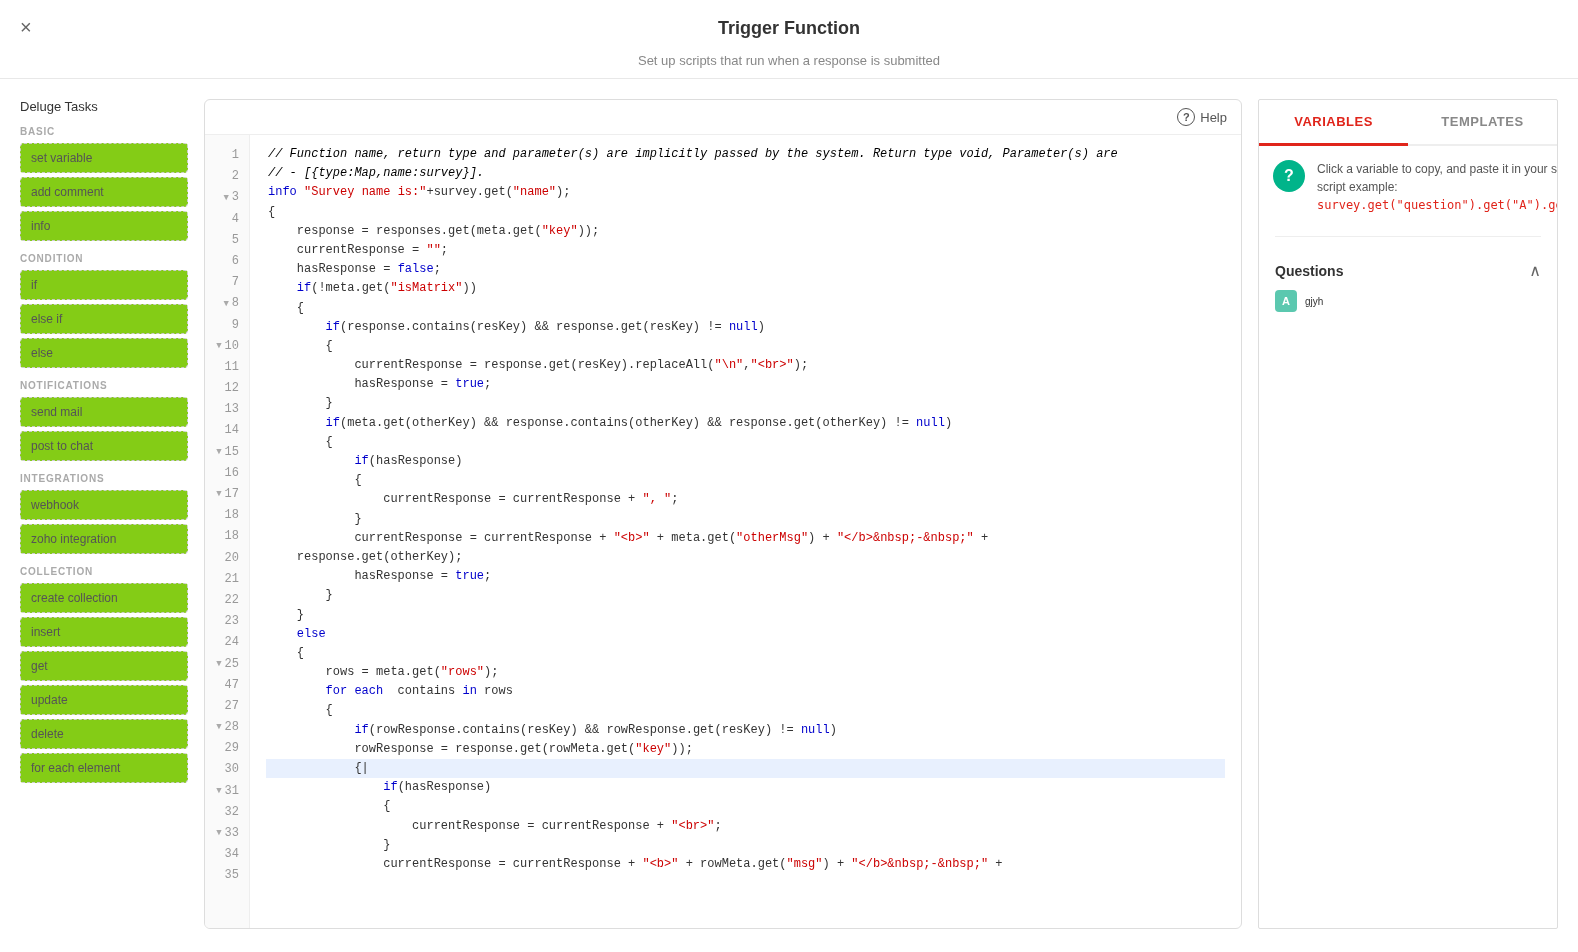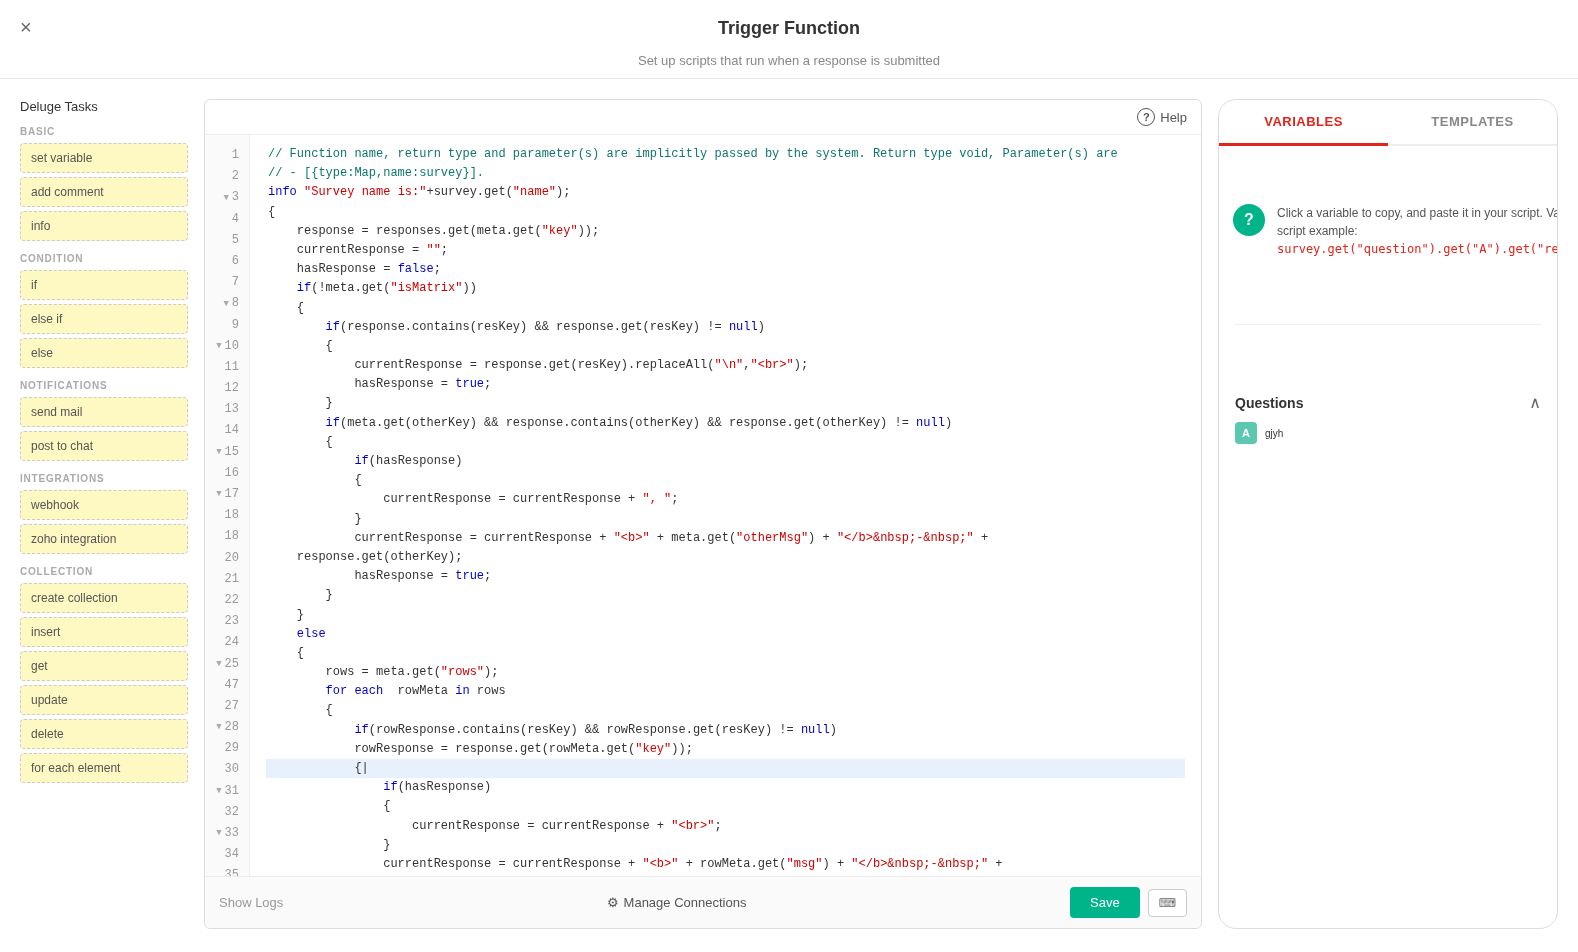--- a/index.html
+++ b/index.html
@@ -11,49 +11,49 @@
     .modal-header h1 { font-size: 18px; font-weight: 600; color: #333; }
     .modal-header p { font-size: 13px; color: #888; margin-top: 14px; }
     .close-btn { position: absolute; top: 16px; left: 20px; background: none; border: none; cursor: pointer; font-size: 20px; color: #666; }
 
     .main-content { display: flex; height: 870px; padding: 20px; gap: 16px; }
 
     
     .sidebar { width: 168px; flex-shrink: 0; }
     .sidebar-title { font-size: 13px; font-weight: 400; color: #333; margin-bottom: 8px; }
     .section-label { font-size: 10px; font-weight: 700; color: #aaa; letter-spacing: 0.8px; margin: 12px 0 6px; text-transform: uppercase; }
-    .task-btn { display: block; width: 100%; text-align: left; padding: 7px 10px; margin-bottom: 4px; border: 1px dashed #ccc; border-radius: 4px; background: #fef9c3; font-size: 12px; color: #555; cursor: pointer; }
+    .task-btn { display: block; width: 100%; text-align: left; padding: 7px 10px; margin-bottom: 4px; border: 1px dashed #ccc; border-radius: 4px; background: #84cc16; font-size: 12px; color: #555; cursor: pointer; }
 
     
     .editor-area { flex: 1; border: 1px solid #ddd; border-radius: 6px; display: flex; flex-direction: column; overflow: hidden; background: #fff; }
     .editor-topbar { display: flex; justify-content: flex-end; align-items: center; padding: 8px 14px; border-bottom: 1px solid #eee; }
     .help-btn { display: flex; align-items: center; gap: 5px; background: none; border: none; cursor: pointer; font-size: 13px; color: #555; }
     .help-circle { width: 18px; height: 18px; border-radius: 50%; border: 1.5px solid #555; display: flex; align-items: center; justify-content: center; font-size: 11px; font-weight: 700; color: #555; }
 
     .code-editor { flex: 1; overflow-y: auto; display: flex; font-family: 'Courier New', monospace; font-size: 12px; }
     .line-numbers { width: 45px; padding: 10px 0; background: #fafafa; border-right: 1px solid #eee; text-align: right; }
     .line-num { padding: 1px 10px 1px 0; color: #999; font-size: 12px; line-height: 1.6; cursor: pointer; user-select: none; display: flex; align-items: center; justify-content: flex-end; gap: 3px; }
     .fold-arrow { font-size: 9px; color: #aaa; }
     .code-content { flex: 1; padding: 10px 16px; overflow-x: auto; }
     .code-line { line-height: 1.6; white-space: pre; min-height: 19px; padding: 0 2px; }
     .code-line.highlighted { background: #e8f0fe; }
     .kw-blue { color: #0000cc; }
     .kw-red { color: #cc0000; }
     .kw-black { color: #333; }
-    .kw-comment { color: #0f766e; }
+    .kw-comment { color: #000000; font-style: italic; }
 
     .editor-footer { display: flex; align-items: center; justify-content: space-between; padding: 10px 14px; border-top: 1px solid #eee; background: #fafafa; }
     .show-logs-btn { background: none; border: none; font-size: 13px; color: #999; cursor: pointer; }
     .manage-connections-btn { display: flex; align-items: center; gap: 5px; background: none; border: none; font-size: 13px; color: #555; cursor: pointer; }
     .save-btn { background: #00b48a; color: #fff; border: none; border-radius: 4px; padding: 8px 20px; font-size: 13px; cursor: pointer; font-weight: 500; }
     .keyboard-btn { background: #fff; border: 1px solid #ccc; border-radius: 4px; padding: 6px 10px; cursor: pointer; font-size: 12px; color: #666; }
     .footer-right { display: flex; align-items: center; gap: 8px; }
 
     
-    .right-panel { width: 340px; flex-shrink: 0; border: 1px solid #ddd; border-radius: 18px; background: #fff; display: flex; flex-direction: column; overflow: hidden; gap: 44px; }
+    .right-panel { width: 300px; flex-shrink: 0; border: 1px solid #ddd; border-radius: 2px; background: #fff; display: flex; flex-direction: column; overflow: hidden; }
     .panel-tabs { display: flex; border-bottom: 2px solid #eee; }
     .panel-tab { flex: 1; text-align: center; padding: 14px 0; font-size: 13px; font-weight: 700; letter-spacing: 0.5px; cursor: pointer; color: #888; }
     .panel-tab.active { color: #e0251b; border-bottom: 3px solid #e0251b; margin-bottom: -2px; }
     .hint-box { display: flex; align-items: flex-start; gap: 12px; padding: 14px; }
     .hint-icon { width: 32px; height: 32px; border-radius: 50%; background: #00b48a; display: flex; align-items: center; justify-content: center; color: #fff; font-weight: 700; font-size: 16px; flex-shrink: 0; }
     .hint-text { font-size: 12px; color: #555; line-height: 1.5; }
     .hint-text code { color: #e0251b; font-family: monospace; }
     .section-divider { border: none; border-top: 1px solid #eee; margin: 8px 16px; }
 
     .questions-section { padding: 16px; }
@@ -254,46 +254,33 @@
           <div class="code-line"><span class="kw-black">                currentResponse = currentResponse + </span><span class="kw-red">", "</span><span class="kw-black">;</span></div>
           <div class="code-line"><span class="kw-black">            }</span></div>
           <div class="code-line"><span class="kw-black">            currentResponse = currentResponse + </span><span class="kw-red">"&lt;b&gt;"</span><span class="kw-black"> + meta.get(</span><span class="kw-red">"otherMsg"</span><span class="kw-black">) + </span><span class="kw-red">"&lt;/b&gt;&amp;nbsp;-&amp;nbsp;"</span><span class="kw-black"> +</span></div>
           <div class="code-line"><span class="kw-black">    response.get(otherKey);</span></div>
           <div class="code-line"><span class="kw-black">            hasResponse = </span><span class="kw-blue">true</span><span class="kw-black">;</span></div>
           <div class="code-line"><span class="kw-black">        }</span></div>
           <div class="code-line"><span class="kw-black">    }</span></div>
           <div class="code-line"><span class="kw-blue">    else</span></div>
           <div class="code-line"><span class="kw-black">    {</span></div>
           <div class="code-line"><span class="kw-black">        rows = meta.get(</span><span class="kw-red">"rows"</span><span class="kw-black">);</span></div>
-          <div class="code-line"><span class="kw-blue">        for each </span><span class="kw-black"> rowMeta </span><span class="kw-blue">in</span><span class="kw-black"> rows</span></div>
+          <div class="code-line"><span class="kw-blue">        for each </span><span class="kw-black"> contains </span><span class="kw-blue">in</span><span class="kw-black"> rows</span></div>
           <div class="code-line"><span class="kw-black">        {</span></div>
           <div class="code-line"><span class="kw-black">            </span><span class="kw-blue">if</span><span class="kw-black">(rowResponse.contains(resKey) &amp;&amp; rowResponse.get(resKey) != </span><span class="kw-blue">null</span><span class="kw-black">)</span></div>
           <div class="code-line"><span class="kw-black">            rowResponse = response.get(rowMeta.get(</span><span class="kw-red">"key"</span><span class="kw-black">));</span></div>
           <div class="code-line highlighted"><span class="kw-black">            {|</span></div>
           <div class="code-line"><span class="kw-black">                </span><span class="kw-blue">if</span><span class="kw-black">(hasResponse)</span></div>
           <div class="code-line"><span class="kw-black">                {</span></div>
           <div class="code-line"><span class="kw-black">                    currentResponse = currentResponse + </span><span class="kw-red">"&lt;br&gt;"</span><span class="kw-black">;</span></div>
           <div class="code-line"><span class="kw-black">                }</span></div>
           <div class="code-line"><span class="kw-black">                currentResponse = currentResponse + </span><span class="kw-red">"&lt;b&gt;"</span><span class="kw-black"> + rowMeta.get(</span><span class="kw-red">"msg"</span><span class="kw-black">) + </span><span class="kw-red">"&lt;/b&gt;&amp;nbsp;-&amp;nbsp;"</span><span class="kw-black"> +</span></div>
         </div>
       </div>
 
-      <div class="editor-footer">
-        <button class="show-logs-btn">Show Logs</button>
-        <button class="manage-connections-btn">
-          <span>⚙</span>
-          <span>Manage Connections</span>
-        </button>
-        <div class="footer-right">
-          <button class="save-btn">Save</button>
-          <button class="keyboard-btn">
-            <span>⌨</span>
-          </button>
-        </div>
-      </div>
     </div>
 
     <div class="right-panel">
       <div class="panel-tabs">
         <div class="panel-tab active">VARIABLES</div>
         <div class="panel-tab">TEMPLATES</div>
       </div>
 
       <div class="hint-box">
         <div class="hint-icon">?</div>

